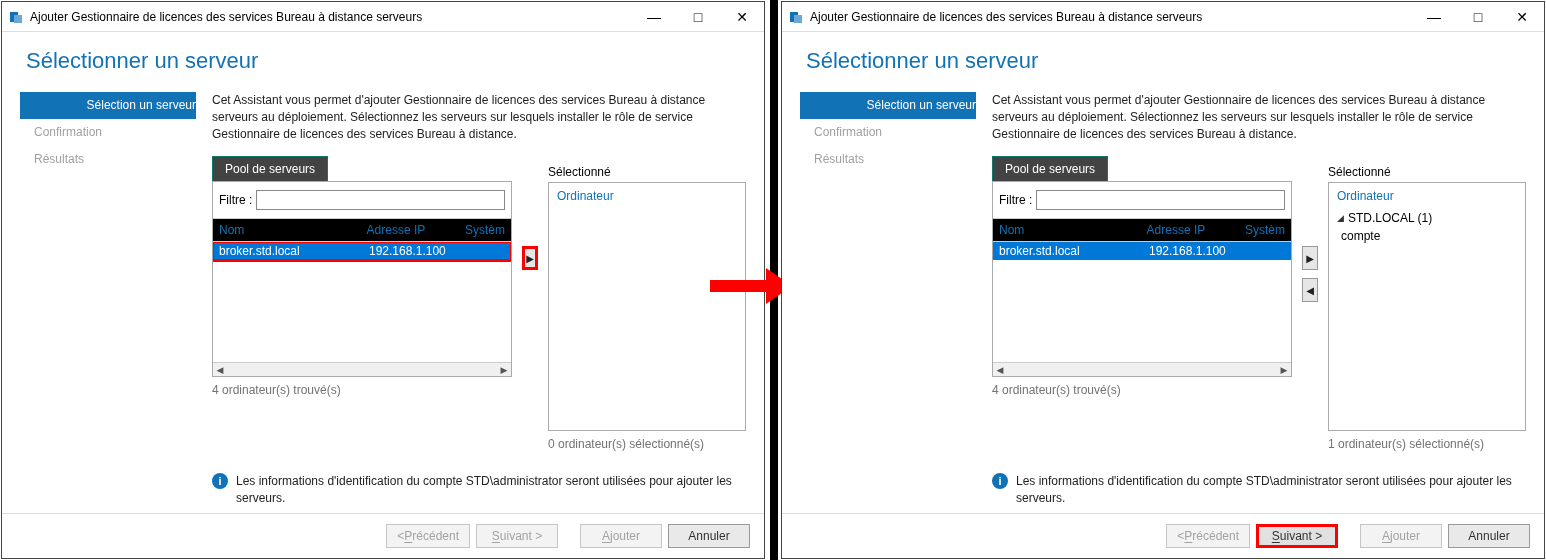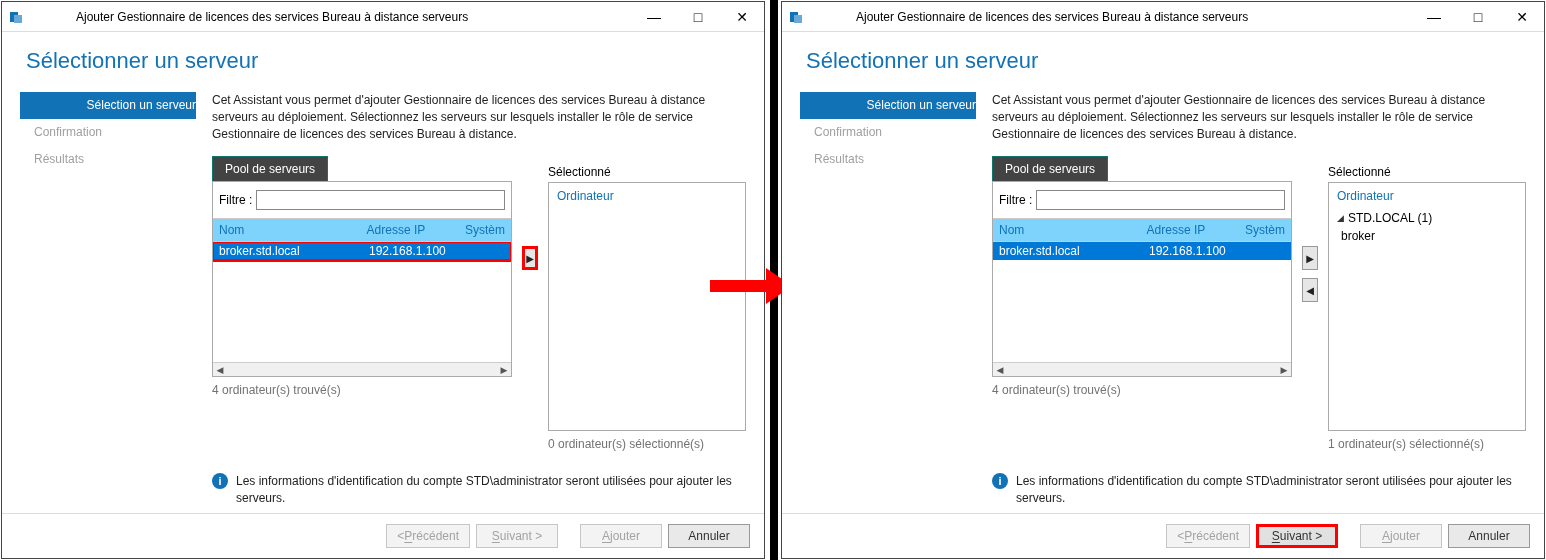--- a/index.html
+++ b/index.html
@@ -29,21 +29,21 @@
     height: 30px;
     display: flex;
     align-items: center;
     border-bottom: 1px solid #ddd;
     padding-left: 6px;
   }
   .titlebar-icon {
     width: 16px; height: 16px; margin-right: 6px;
     display:flex; align-items:center; justify-content:center;
   }
-  .titlebar-title { flex: 1; font-size: 12px; color:#000;margin-left:46px; }
+  .titlebar-title { flex: 1; font-size: 12px; color:#000; }
   .titlebar-btn {
     width: 44px; height: 30px; display:flex; align-items:center; justify-content:center;
     color:#000; font-size:14px;
   }
 
   .heading {
     font-size: 22px;
     font-weight: 300;
     color: #1172b6;
     padding: 16px 0 18px 24px;
@@ -91,21 +91,21 @@
   .tab {
     background:#434343; color:#fff; padding:5px 12px; font-size:12px;
     border:1px solid #0f766e;
   }
   .pool-box { border:1px solid #aaa; margin-top:-1px; }
   .filter-row { padding:8px 6px; display:flex; align-items:center; gap:4px; }
   .filter-row label{font-size:12px;}
   .filter-input { flex:1; height:20px; border:1px solid #888; }
 
   .grid-head {
-    display:flex; background:#7dd3fc; border-top:1px solid #ccc; border-bottom:1px solid #ccc;
+    display:flex; background:#000000; border-top:1px solid #ccc; border-bottom:1px solid #ccc;
     height:24px; align-items:center;
   }
   .grid-head .col { color:#1172b6; font-size:12px; padding:0 6px;}
   .col-nom{width:150px;}
   .col-ip{width:100px;}
   .col-sys{flex:1;}
   .grid-body { height:120px; overflow:hidden; }
   .grid-row {
     display:flex; height:18px; align-items:center; font-size:12px;
   }
@@ -356,21 +356,21 @@
         <div class="sel-col">
           <div class="sel-label">Sélectionné</div>
           <div class="sel-box">
             <div class="sel-head">Ordinateur</div>
             <div class="sel-content">
               <div class="tree-row">
                 <span class="tree-caret">◢</span>
                 <span>STD.LOCAL (1)</span>
               </div>
               <div class="tree-row" style="padding-left:4px;">
-                <span>broker</span>
+                <span>compte</span>
               </div>
             </div>
           </div>
           <div class="count-text">1 ordinateur(s) sélectionné(s)</div>
         </div>
       </div>
 
       <div class="info-row">
         <div class="info-icon">i</div>
         <div class="info-text">Les informations d'identification du compte STD\administrator seront utilisées pour ajouter les serveurs.</div>

